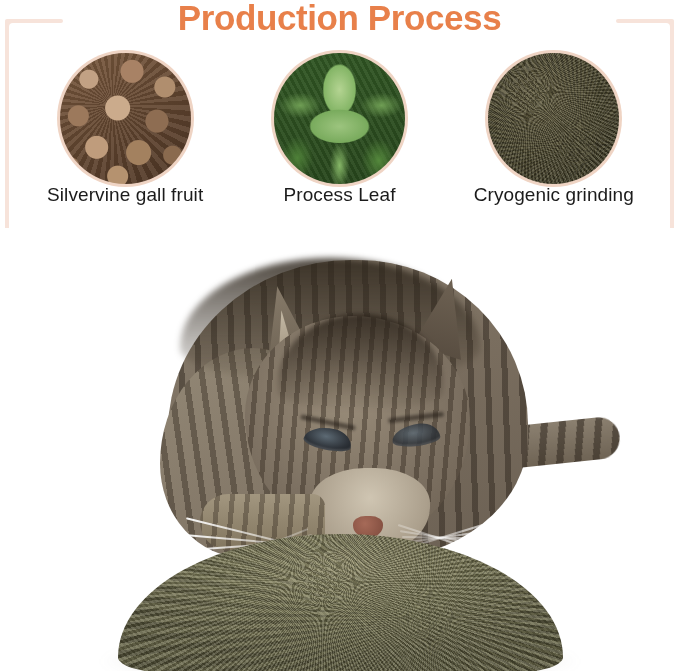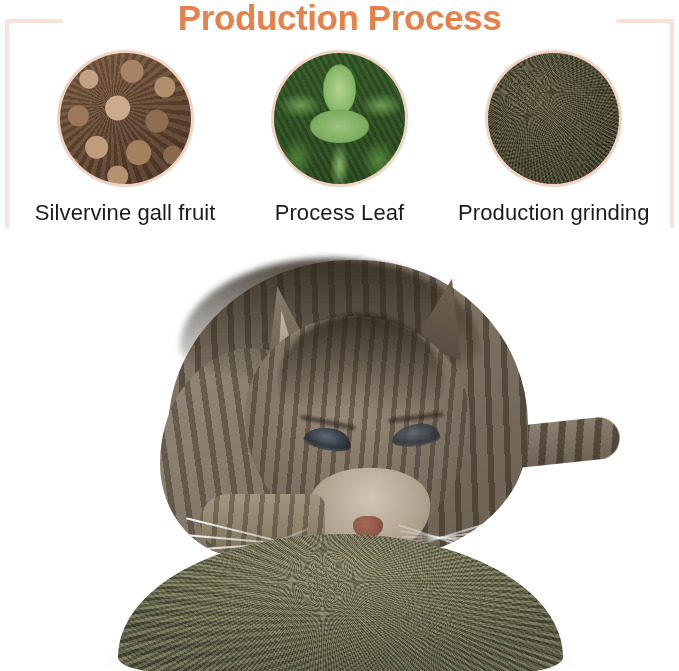--- a/index.html
+++ b/index.html
@@ -107,22 +107,21 @@
     overflow: hidden;
   }
   .circle::after {
     content: "";
     position: absolute;
     inset: 0;
     border-radius: 50%;
     pointer-events: none;
   }
   .ing-label {
-    margin-top: 16px;
-    font-size: 22px;
+    font-size: 19px;
     color: #1b1b1b;
     letter-spacing: 0.1px;
     white-space: nowrap;
   }
 
   
   .tex-gall {
     background-color: #6a4a32;
     background-image:
       radial-gradient(circle at 22% 20%, #c2a184 0 9px, rgba(0,0,0,0) 10px),
@@ -403,21 +402,21 @@
       <div class="ing-label">Silvervine gall fruit</div>
     </div>
 
     <div class="ingredient">
       <div class="circle tex-catnip"></div>
       <div class="ing-label">Process Leaf</div>
     </div>
 
     <div class="ingredient">
       <div class="circle tex-powder"></div>
-      <div class="ing-label">Production grinding</div>
+      <div class="ing-label">Cryogenic grinding</div>
     </div>
 
   </div>
 
   <div class="hero">
 
     <div class="cat-tail"></div>
     <div class="cat-body"></div>
     <div class="cat-haunch"></div>
     <div class="cat-back-shade"></div>

